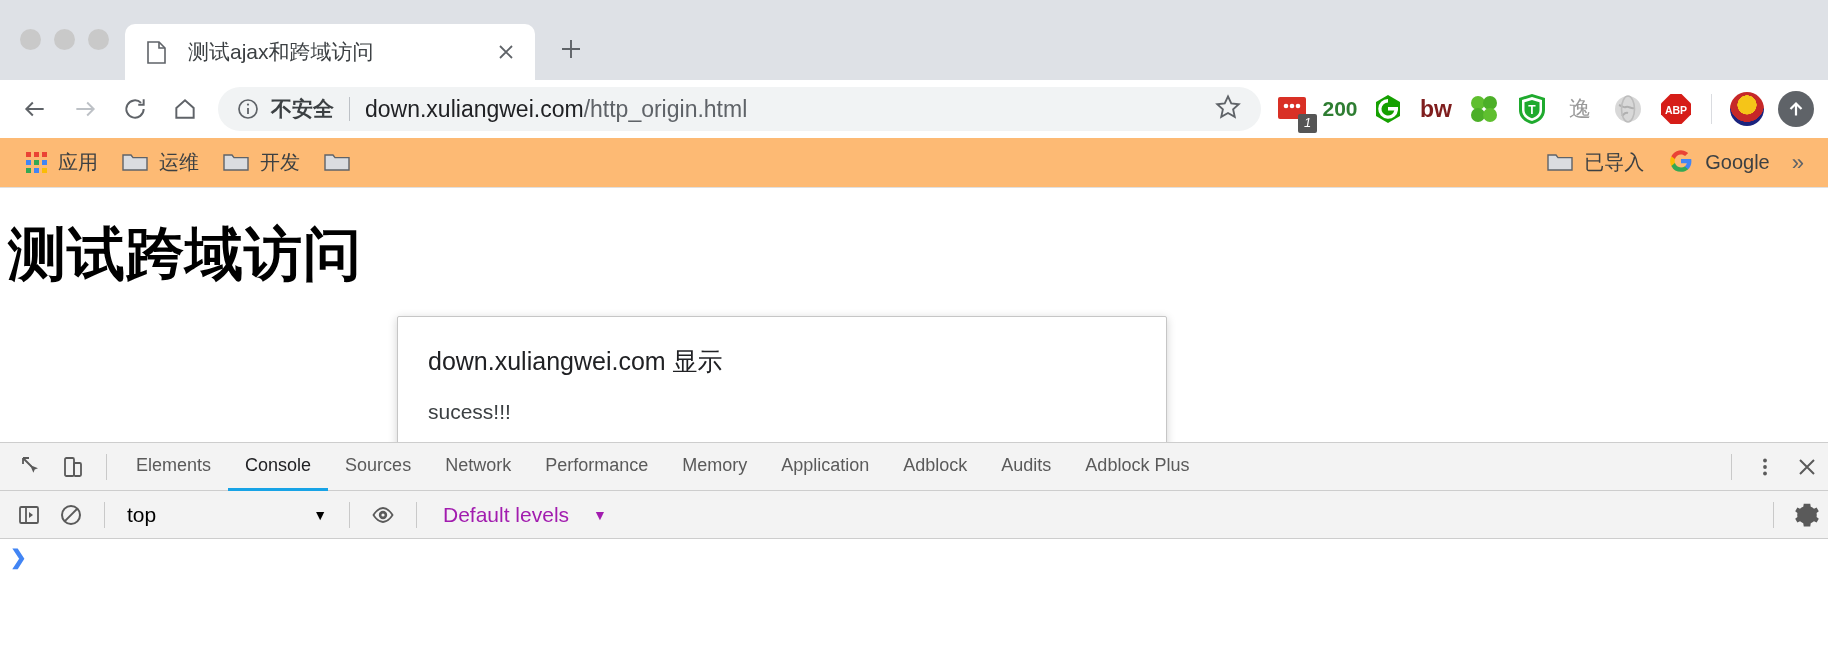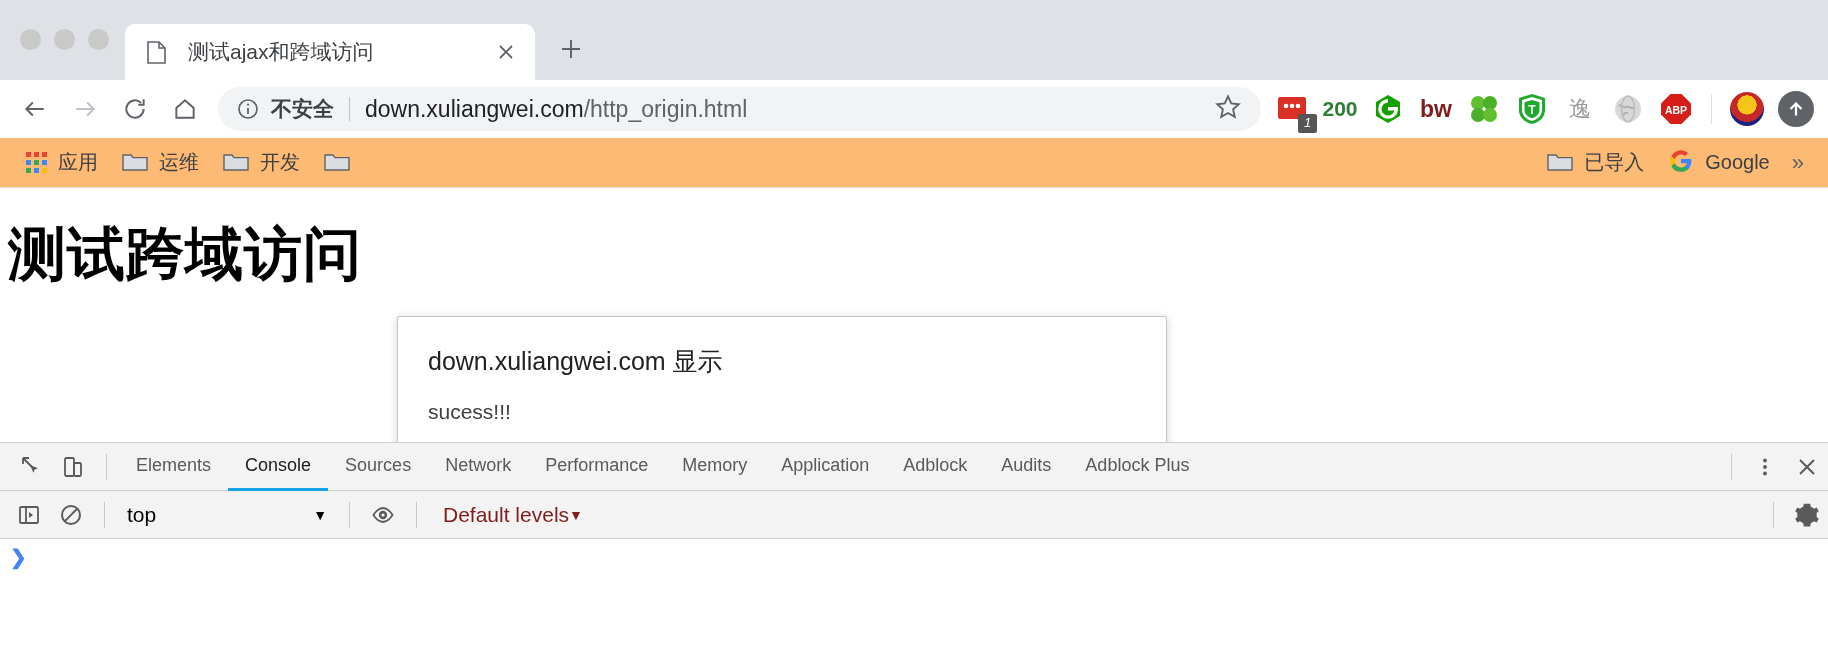--- a/index.html
+++ b/index.html
@@ -127,21 +127,21 @@
   .ctx-select {
     display: flex; align-items: center; width: 220px; height: 32px;
     font-size: 21px; color: #000000; padding: 0 10px; justify-content: space-between;
   }
   .filter-input {
     width: 348px; height: 32px; background: #fff; border: 1px solid #d5d5d5;
     font-size: 21px; color: #3c4043; padding: 0 10px; outline: none;
     font-family: "Liberation Sans", sans-serif;
   }
   .filter-input::placeholder { color: #8a8a8a; }
-  .levels { font-size: 21px; color: #7f1d1d; padding: 0 14px; display: flex; align-items: center; gap: 0; white-space: nowrap; }
+  .levels { font-size: 21px; color: #a21caf; padding: 0 14px; display: flex; align-items: center; gap: 24px; white-space: nowrap; }
   .dt-console { flex: 1; background: #fff; display: flex; align-items: flex-start; padding: 8px 0 0 10px; }
   .prompt-chevron { color: #4285f4; font-size: 20px; font-weight: bold; line-height: 1; }
   .caret-dn { font-size: 14px; }
 </style>
 </head>
 <body>
 
 <div class="browser">
 
   <div class="tabstrip">

